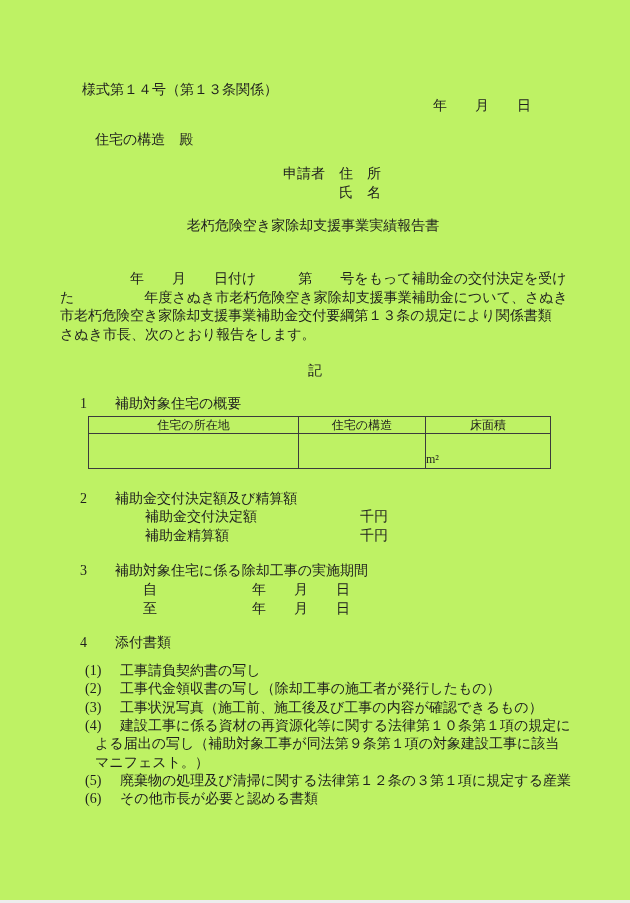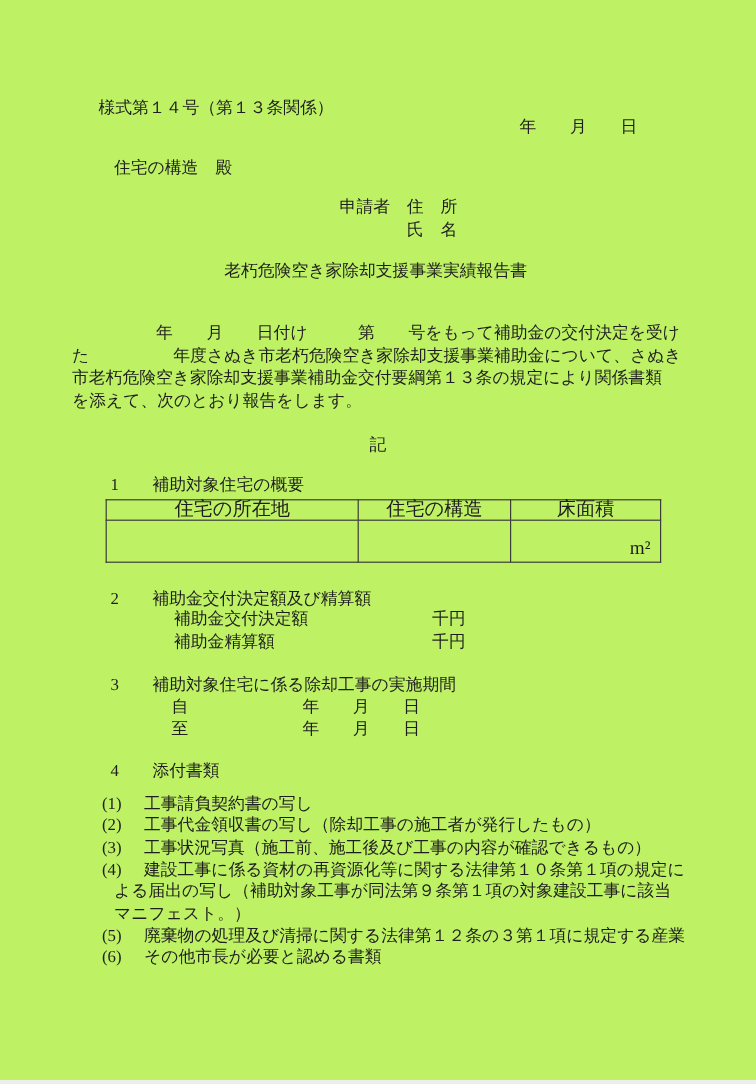--- a/index.html
+++ b/index.html
@@ -15,38 +15,38 @@
   .abs { position:absolute; }
   .pre { white-space:pre; }
   #form-number { top:81px; left:82px; }
   #date-line { top:97px; left:433px; }
   #addressee { top:131px; left:95px; }
   #applicant { top:165px; left:283px; line-height:18.5px; }
   #doc-title { top:217px; left:0; width:626px; text-align:center; }
   #body-paragraph { top:270px; left:60px; line-height:18.6px; }
   #ki-marker { top:362px; left:0; width:630px; text-align:center; }
 
-  .sec-heading { position:absolute; left:92px; }
+  .sec-heading { position:absolute; left:80px; }
   .sec-num { display:inline-block; width:35px; }
   #sec1-heading { top:395px; }
   #sec2-heading { top:490px; }
   #sec3-heading { top:562px; }
   #sec4-heading { top:634px; }
 
   #summary-table {
     position:absolute; top:416px; left:88px;
     border-collapse:collapse; table-layout:fixed;
   }
   #summary-table th, #summary-table td {
-    border:1px solid #3c3c3c; padding:0; font-weight:normal; font-size:16px;
+    border:1px solid #3c3c3c; padding:0; font-weight:normal; font-size:12px;
   }
   #summary-table th { height:16px; line-height:16px; text-align:center; }
   #summary-table td { height:33px; }
   #summary-table td.unit-cell {
-    text-align:right; vertical-align:bottom; padding:0 8px 1px 0;
+    vertical-align:bottom; padding:0 8px 1px 0;
   }
 
   #amount-rows { top:508px; left:145px; line-height:18.5px; }
   .amount-label { display:inline-block; width:215px; }
 
   #period-rows { top:581px; left:143px; line-height:18.5px; }
   .period-label { display:inline-block; width:109px; }
   .period-date { white-space:pre; }
 
   #attachments-list { top:662px; left:60px; line-height:18.35px; }
@@ -71,21 +71,21 @@
   <div class="abs pre" id="addressee">住宅の構造　殿</div>
 
   <div class="abs pre" id="applicant">申請者　住　所
 　　　　氏　名</div>
 
   <div class="abs" id="doc-title">老朽危険空き家除却支援事業実績報告書</div>
 
   <div class="abs pre" id="body-paragraph">　　　　　年　　月　　日付け　　　第　　号をもって補助金の交付決定を受け
 た　　　　　年度さぬき市老朽危険空き家除却支援事業補助金について、さぬき
 市老朽危険空き家除却支援事業補助金交付要綱第１３条の規定により関係書類
-を添えて、次のとおり報告をします。</div>
+さぬき市長、次のとおり報告をします。</div>
 
   <div class="abs" id="ki-marker">記</div>
 
   <div class="sec-heading" id="sec1-heading">
     <span class="sec-num">1</span><span>補助対象住宅の概要</span>
   </div>
 
   <table id="summary-table">
     <colgroup>
         <col style="width:210px">

